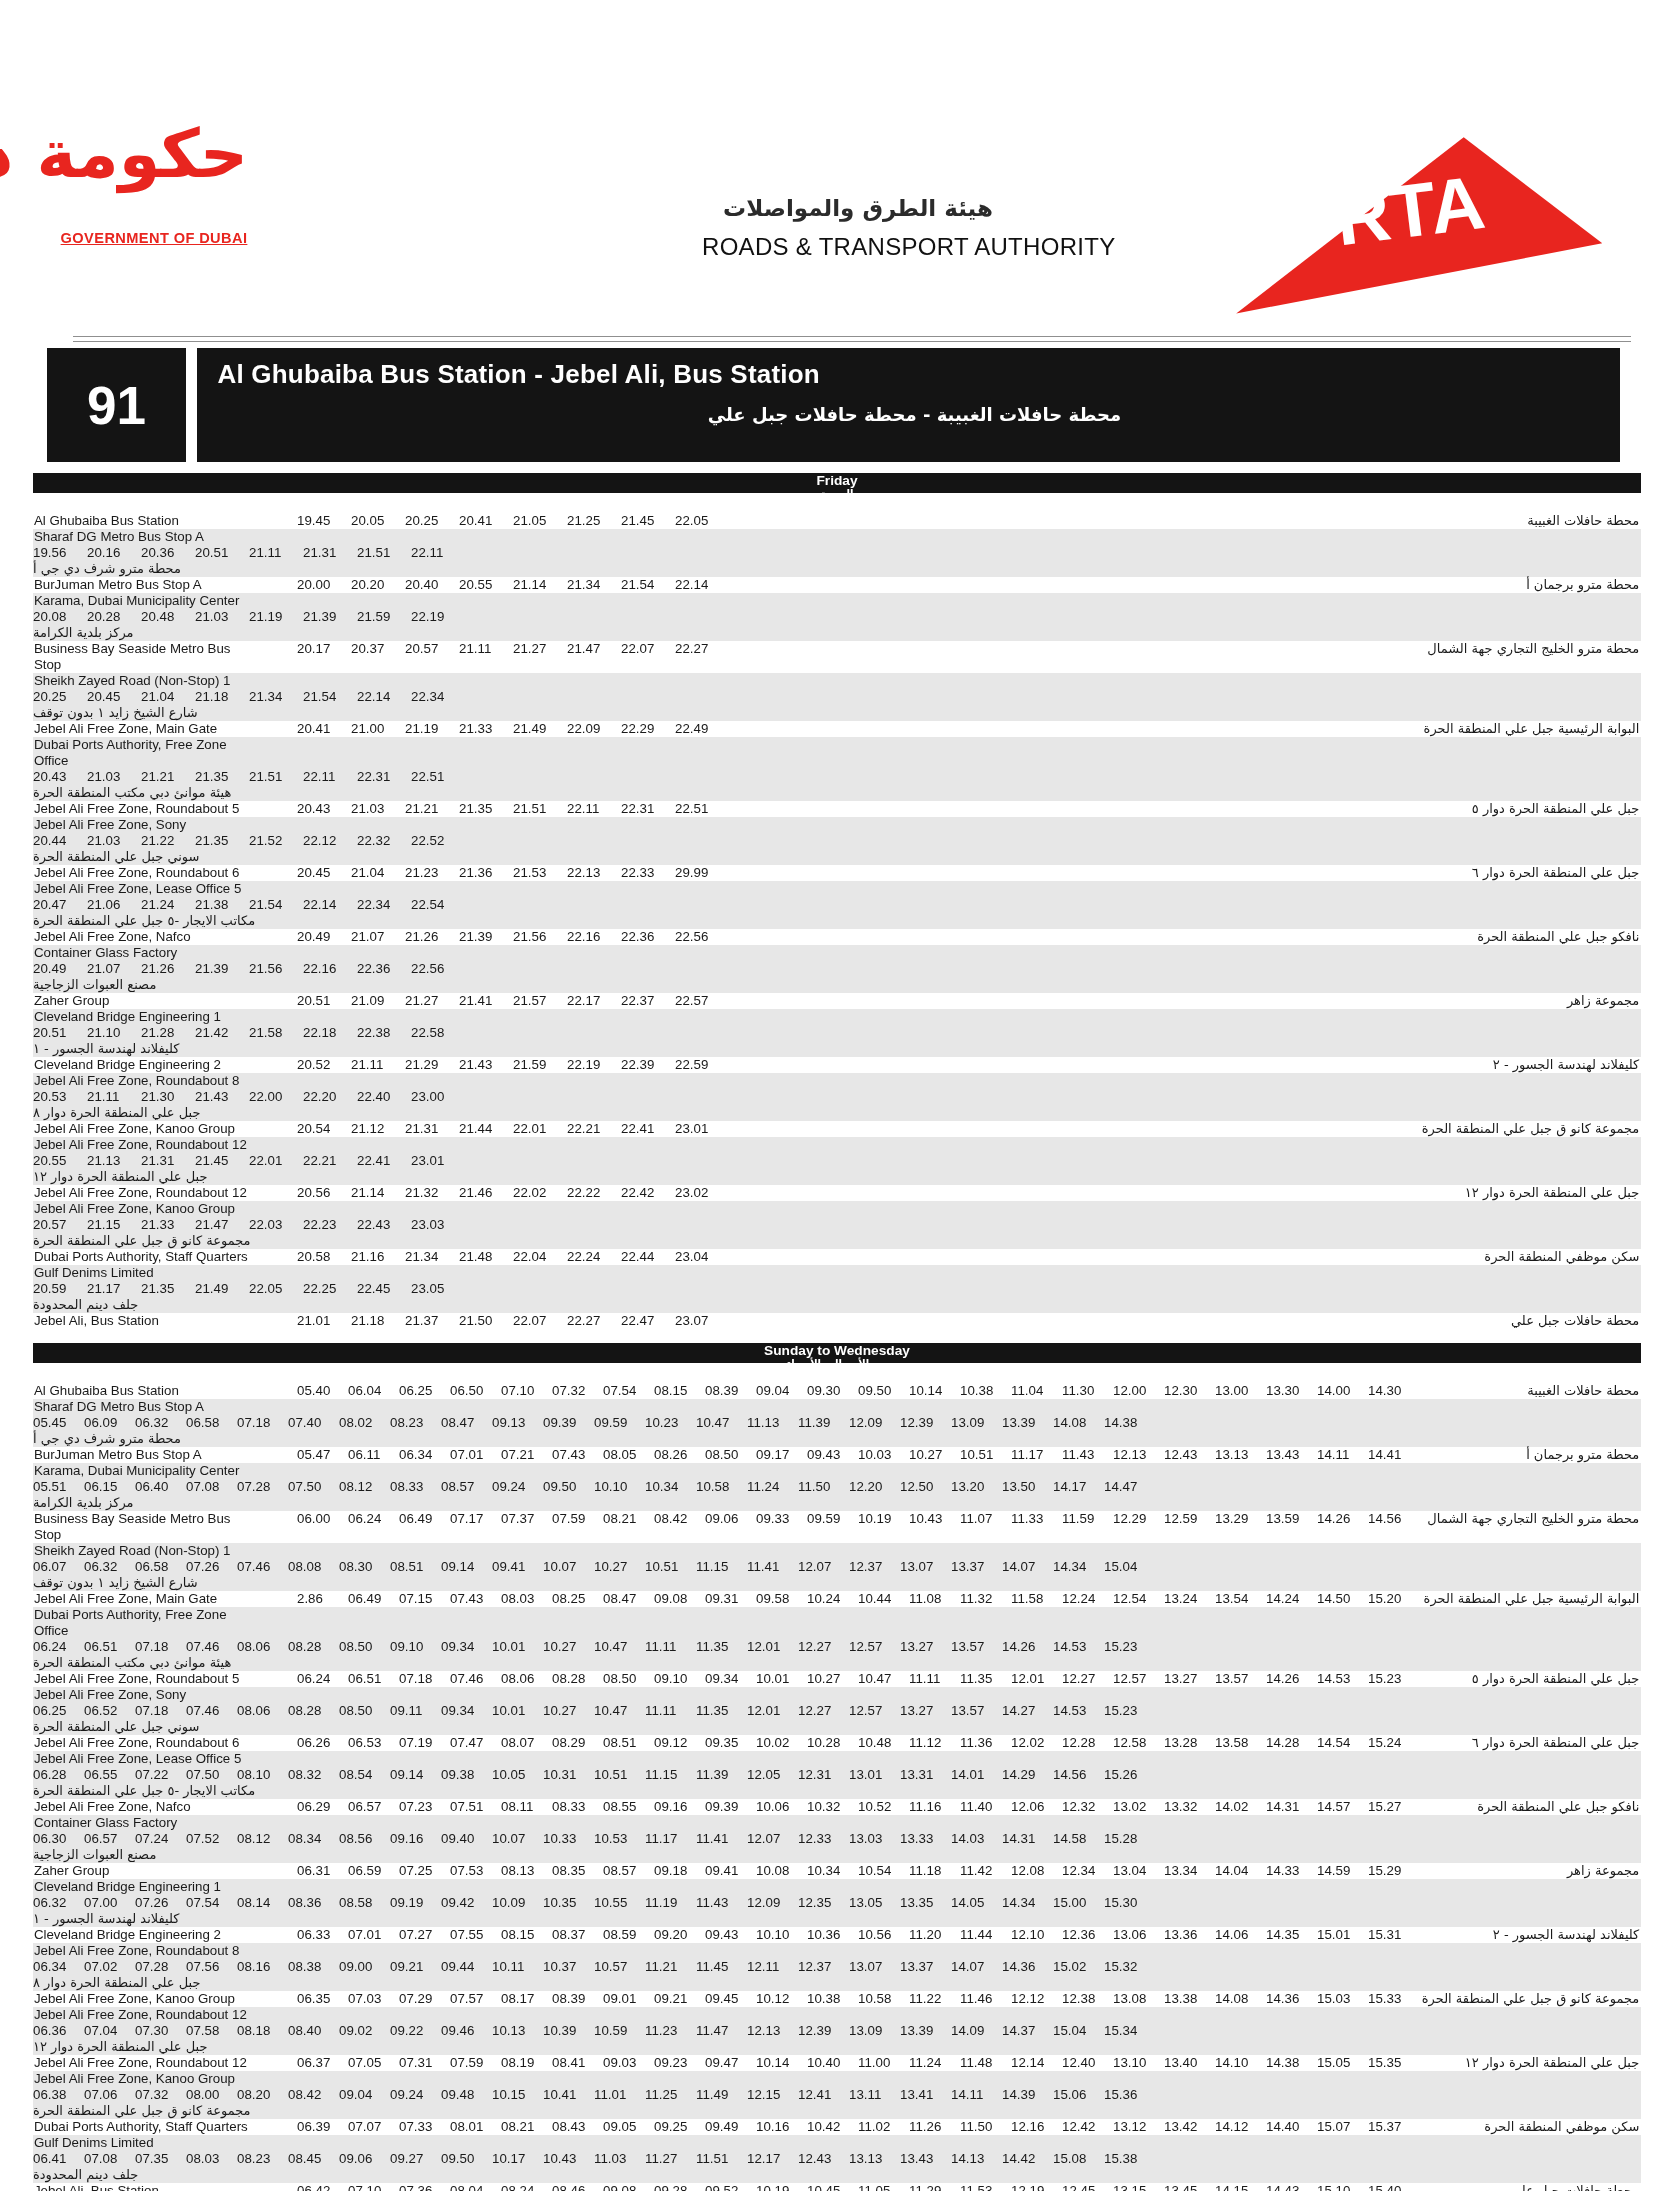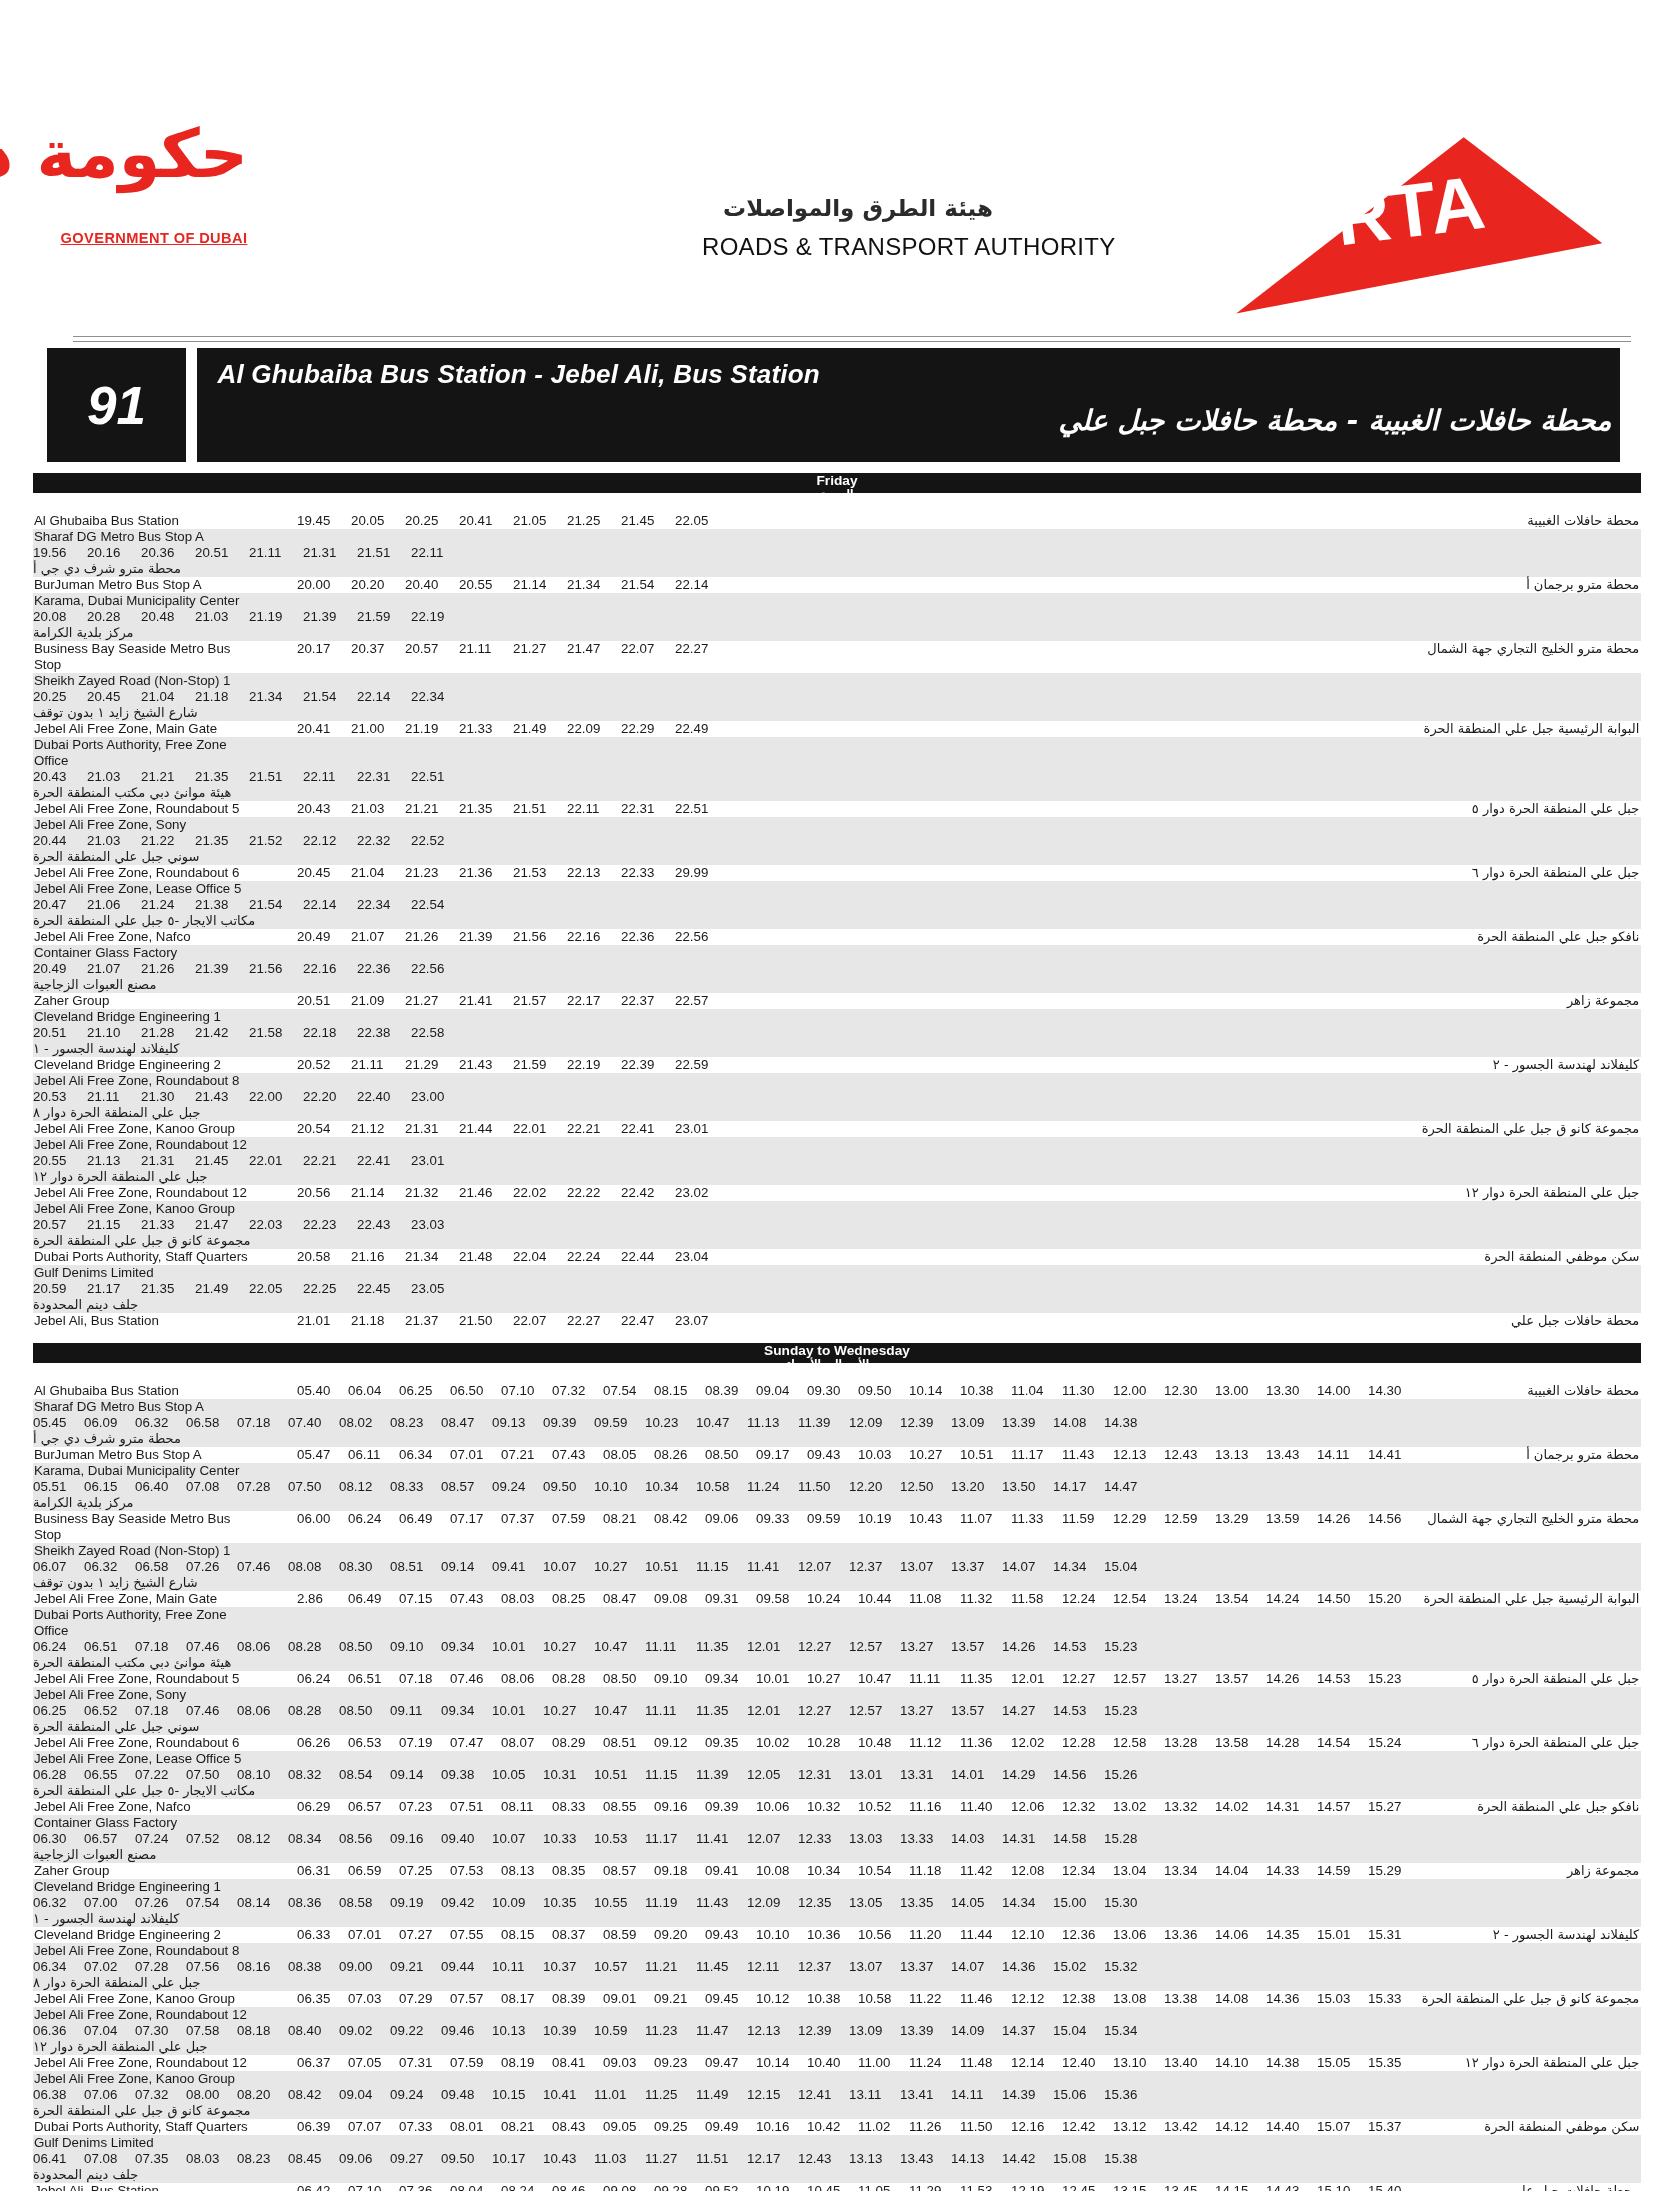--- a/index.html
+++ b/index.html
@@ -22,29 +22,29 @@
   .authority { position:absolute; left:702px; top:195px; width:312px; text-align:center; }
   .authority-ar { font-family:"DejaVu Sans",sans-serif; font-size:23px; font-weight:bold; color:#2b2b2b; direction:rtl; white-space:nowrap; }
   .authority-en { font-size:24px; font-weight:normal; color:#111; margin-top:12px; letter-spacing:0.3px; white-space:nowrap; }
   .rta-logo { position:absolute; left:1231px; top:127px; width:385px; height:195px; }
 
   
   .header-rule { position:absolute; top:336px; left:73px; width:1558px; height:6px;
     border-top:1.7px solid #8f8f8f; border-bottom:1.7px solid #8f8f8f; }
 
   
-  .route-head { position:absolute; top:348px; left:47px; width:1573px; height:114px; display:flex;font-style:italic; }
+  .route-head { position:absolute; top:348px; left:47px; width:1573px; height:114px; display:flex; }
   .route-number {
     width:139px; background:var(--bar-black,#141414); color:#fff; font-size:53px; font-weight:bold;
     display:flex; align-items:center; justify-content:center; flex:none;
   }
   .route-gap { width:11px; flex:none; }
   .route-title { flex:1; background:var(--bar-black,#141414); color:#fff; padding:11px 8.6px 0 20.5px; }
   .route-title-en { font-size:26px; font-weight:bold; letter-spacing:0.2px; }
-  .route-title-ar { font-family:"DejaVu Sans",sans-serif; font-size:28px; font-weight:bold; margin-top:13.7px; direction:rtl; text-align:right; }
+  .route-title-ar { font-family:"DejaVu Sans",sans-serif; font-size:18px; font-weight:bold; margin-top:13.7px; direction:rtl; text-align:center; }
 
   
   .tables { position:absolute; top:473px; left:33px; width:1608px; }
   .day-bar {
     height:19.7px; background:var(--bar-black,#141414); color:#fff;
     display:flex; justify-content:space-between; align-items:center;
     padding:0 6px; font-weight:bold; font-size:13.7px;flex-direction:column;
   }
   .day-bar .day-ar { font-family:"DejaVu Sans",sans-serif; direction:rtl; font-size:10px; }
   .section { margin-top:0; }

